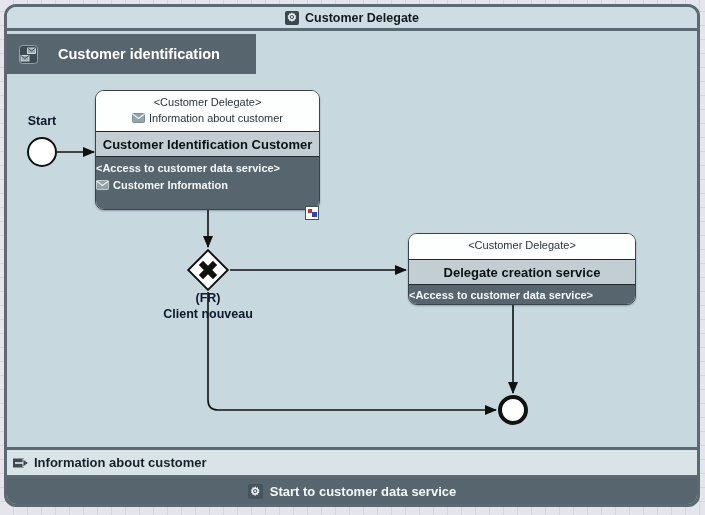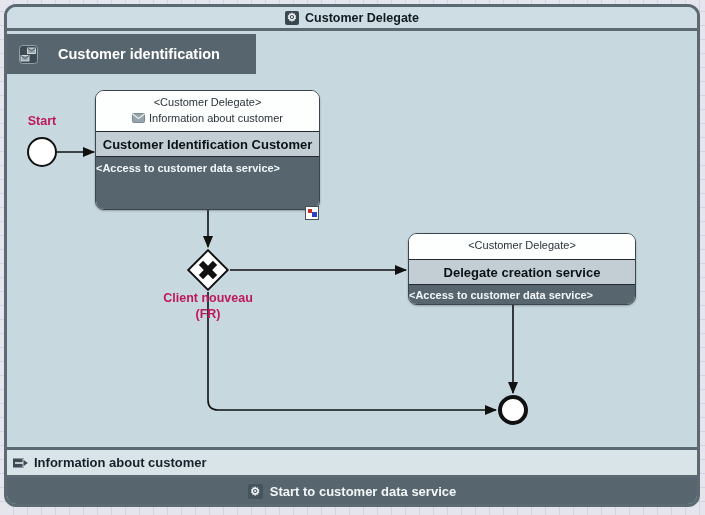--- a/index.html
+++ b/index.html
@@ -37,21 +37,21 @@
     font-size: 14.5px; font-weight: bold;
   }
 
   
   .flows { position: absolute; left: 0; top: 0; }
 
   
   .event { position: absolute; width: 30px; height: 30px; border-radius: 50%; background: #fff; }
   .event.start { left: 20px; top: 130px; border: 2px solid #111; }
   .event.end   { left: 491px; top: 388px; border: 4px solid #111; }
-  .node-label { position: absolute; font-size: 12.5px; font-weight: bold; color: #be185d; text-align: center; line-height: 16px; }
+  .node-label { position: absolute; font-size: 12.5px; font-weight: bold; color: #0f172a; text-align: center; line-height: 16px; }
 
   
   .task {
     position: absolute; border: 1px solid #3b444a; border-radius: 9px;
     overflow: hidden; background: #fff;
     box-shadow: 0 1px 2px rgba(40,50,60,.35);
   }
   .task-top { background: #fdfefe; text-align: center; color: #2a3338; font-size: 11px; padding-top: 3px; }
   .task-top .row { height: 16px; line-height: 16px; white-space: nowrap; }
   .task-title {
@@ -148,34 +148,40 @@
         <div class="row">
           <svg class="env" width="13" height="10" viewBox="0 0 13 10">
             <rect x="0.5" y="0.5" width="12" height="9" rx="1" fill="#97a4ab" stroke="#7c8a91"></rect>
             <path d="M0.5 1 L6.5 5.5 L12.5 1" fill="none" stroke="#e9eff1" stroke-width="1.2"></path>
           </svg><span>Information about customer</span>
         </div>
       </div>
       <div class="task-title">Customer Identification Customer</div>
       <div class="task-bottom">
         <div class="row">&lt;Access to customer data service&gt;</div>
+        <div class="row">
+          <svg class="env" width="13" height="10" viewBox="0 0 13 10">
+            <rect x="0.5" y="0.5" width="12" height="9" rx="1" fill="#93a0a7" stroke="#c3ced3"></rect>
+            <path d="M0.5 1 L6.5 5.5 L12.5 1" fill="none" stroke="#e9eff1" stroke-width="1.2"></path>
+          </svg><span>Customer Information</span>
+        </div>
       </div>
     </div>
     <div class="marker">
       <span class="red"></span>
         <span class="blue"></span>
     </div>
 
     <div class="gateway">
       <span class="bar-h"></span>
         <span class="bar-v"></span>
     </div>
     <div class="node-label" style="left:131px; top:283px; width:140px;">
+      <div>(FR)</div>
       <div>Client nouveau</div>
-      <div>(FR)</div>
     </div>
 
     <div class="task t-create">
       <div class="task-top">
         <div class="row">&lt;Customer Delegate&gt;</div>
       </div>
       <div class="task-title">Delegate creation service</div>
       <div class="task-bottom">
         <div class="row">&lt;Access to customer data service&gt;</div>
       </div>

